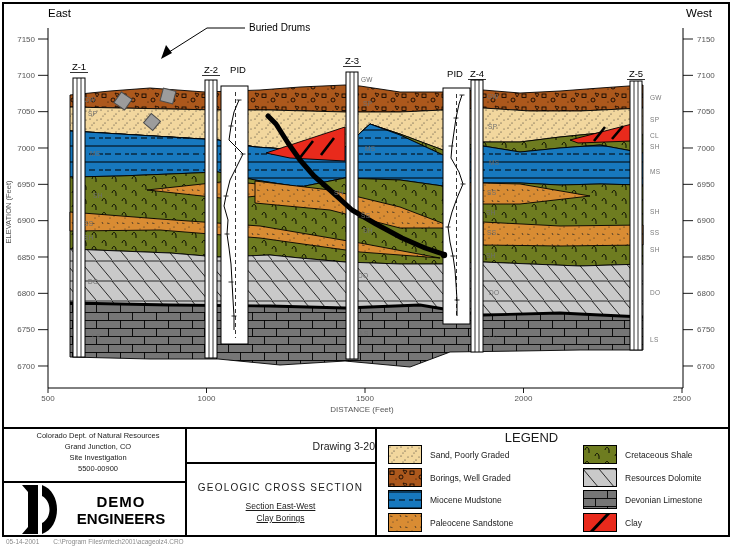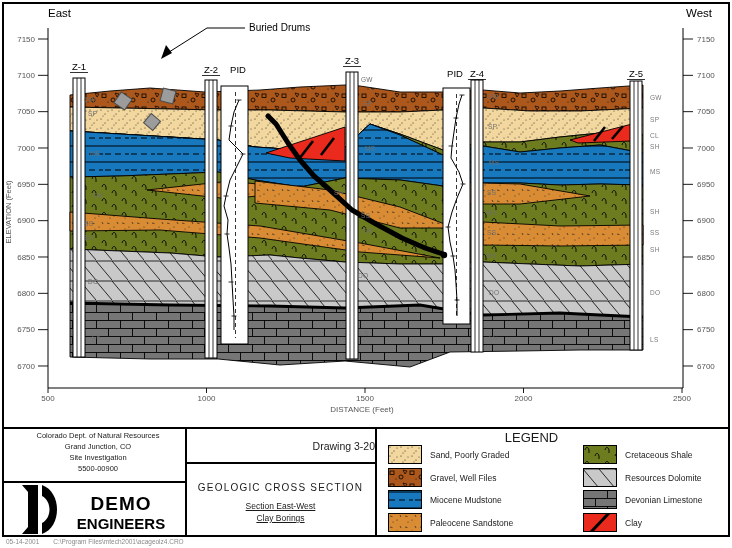--- a/index.html
+++ b/index.html
@@ -8,21 +8,21 @@
   #page-border{left:2px;top:2px;width:724px;height:531px;border:2px solid #000;}
   .vline{background:#000;width:2px;}
   .hline{background:#000;height:2px;}
   .cell{color:#000;}
   #client-box{left:4px;top:430px;width:188px;text-align:center;font-size:7.5px;line-height:11px;color:#1a1a1a;}
   #drawing-no{left:186px;top:440px;width:189px;text-align:right;font-size:10.5px;color:#1a1a1a;}
   #section-title{left:186px;top:482px;width:189px;text-align:center;font-size:10px;letter-spacing:1.2px;color:#1a1a1a;}
   #section-sub{left:186px;top:500px;width:189px;text-align:center;font-size:8.5px;line-height:12px;color:#1a1a1a;text-decoration:underline;}
   #logo-box{left:4px;top:484px;width:181px;height:53px;}
   #logo-text{position:absolute;left:62px;top:9px;width:110px;text-align:center;font-weight:bold;color:#000;}
-  #logo-text .l1{font-size:19px;letter-spacing:1px;}
+  #logo-text .l1{font-size:15px;letter-spacing:1px;}
   #logo-text .l2{font-size:15px;letter-spacing:0px;}
   #legend-box{left:360px;top:428px;width:311px;height:109px;margin-left:16px;}
   #legend-title{position:absolute;left:0;top:2px;width:100%;text-align:center;font-size:13px;color:#1a1a1a;}
   .leg-item{position:absolute;height:20px;}
   .leg-item svg{position:absolute;left:0;top:0;}
   .leg-label{position:absolute;left:42px;top:5px;font-size:8.5px;white-space:nowrap;color:#1a1a1a;}
   #footer{left:6px;top:538px;font-size:6.5px;color:#8a8a8a;white-space:nowrap;}
   #footer span{margin-right:14px;}
 </style>
 </head>
@@ -335,21 +335,21 @@
   <div class="leg-item" style="left:12px;top:17px;">
     <svg width="34" height="19">
         <rect x="0.5" y="0.5" width="33" height="18" fill="url(#patSand)" stroke="#000"></rect>
       </svg>
     <span class="leg-label">Sand, Poorly Graded</span>
   </div>
   <div class="leg-item" style="left:12px;top:40px;">
     <svg width="34" height="19">
         <rect x="0.5" y="0.5" width="33" height="18" fill="url(#patGravel)" stroke="#000"></rect>
       </svg>
-    <span class="leg-label">Gravel, Well Files</span>
+    <span class="leg-label">Borings, Well Graded</span>
   </div>
   <div class="leg-item" style="left:12px;top:62px;">
     <svg width="34" height="19">
         <rect x="0.5" y="0.5" width="33" height="18" fill="url(#patMud)" stroke="#000"></rect>
       </svg>
     <span class="leg-label">Miocene Mudstone</span>
   </div>
   <div class="leg-item" style="left:12px;top:85px;">
     <svg width="34" height="19">
         <rect x="0.5" y="0.5" width="33" height="18" fill="url(#patSS)" stroke="#000"></rect>

